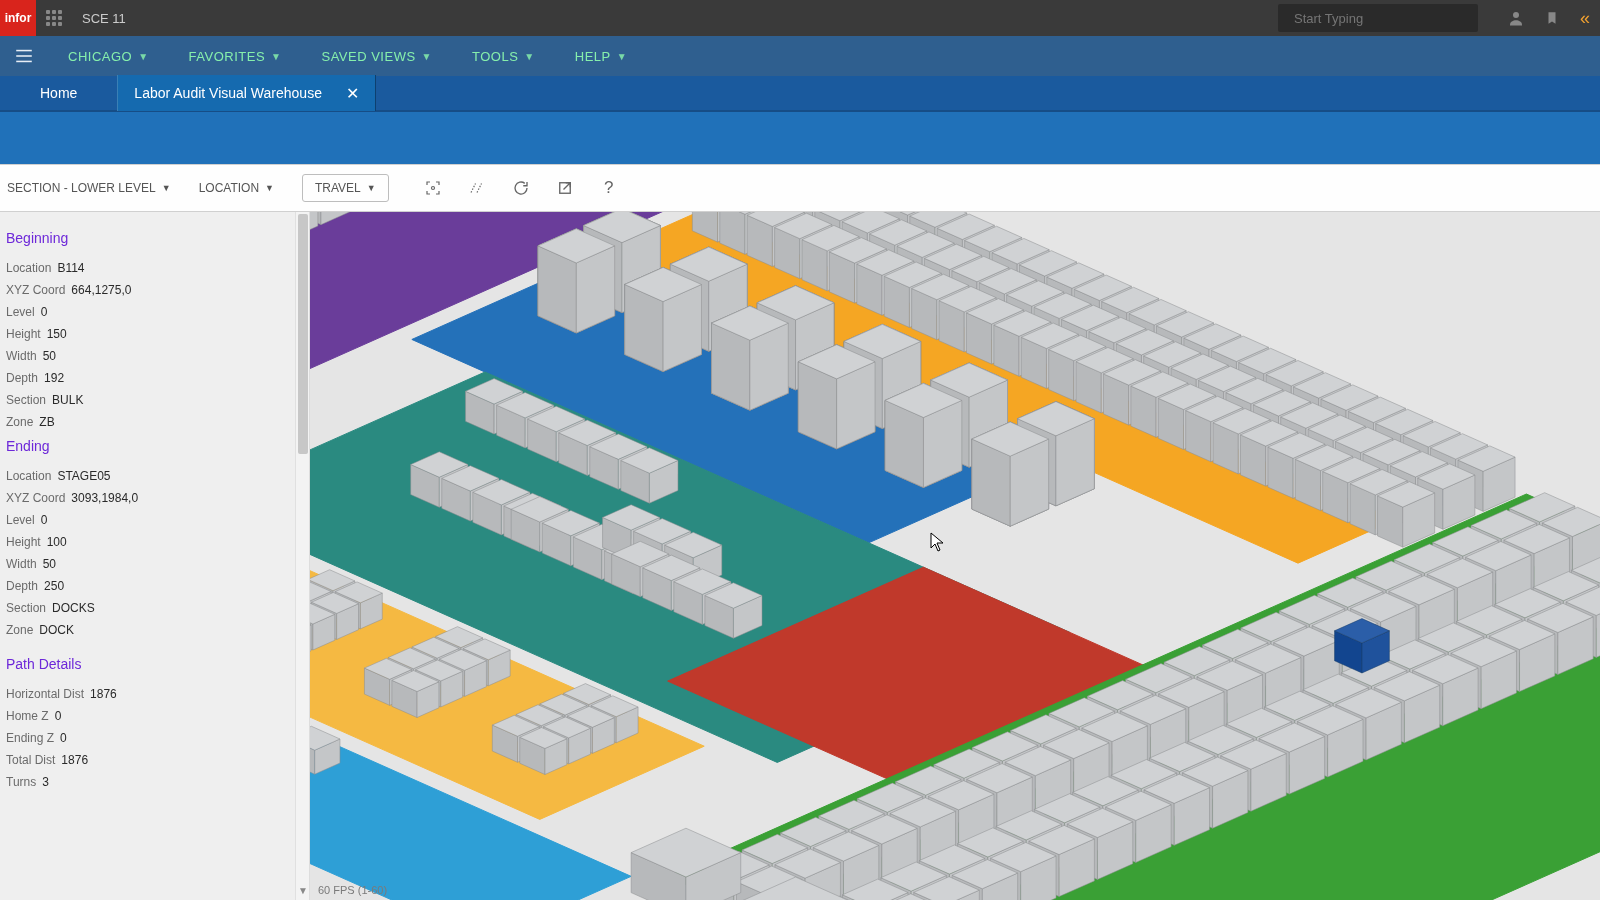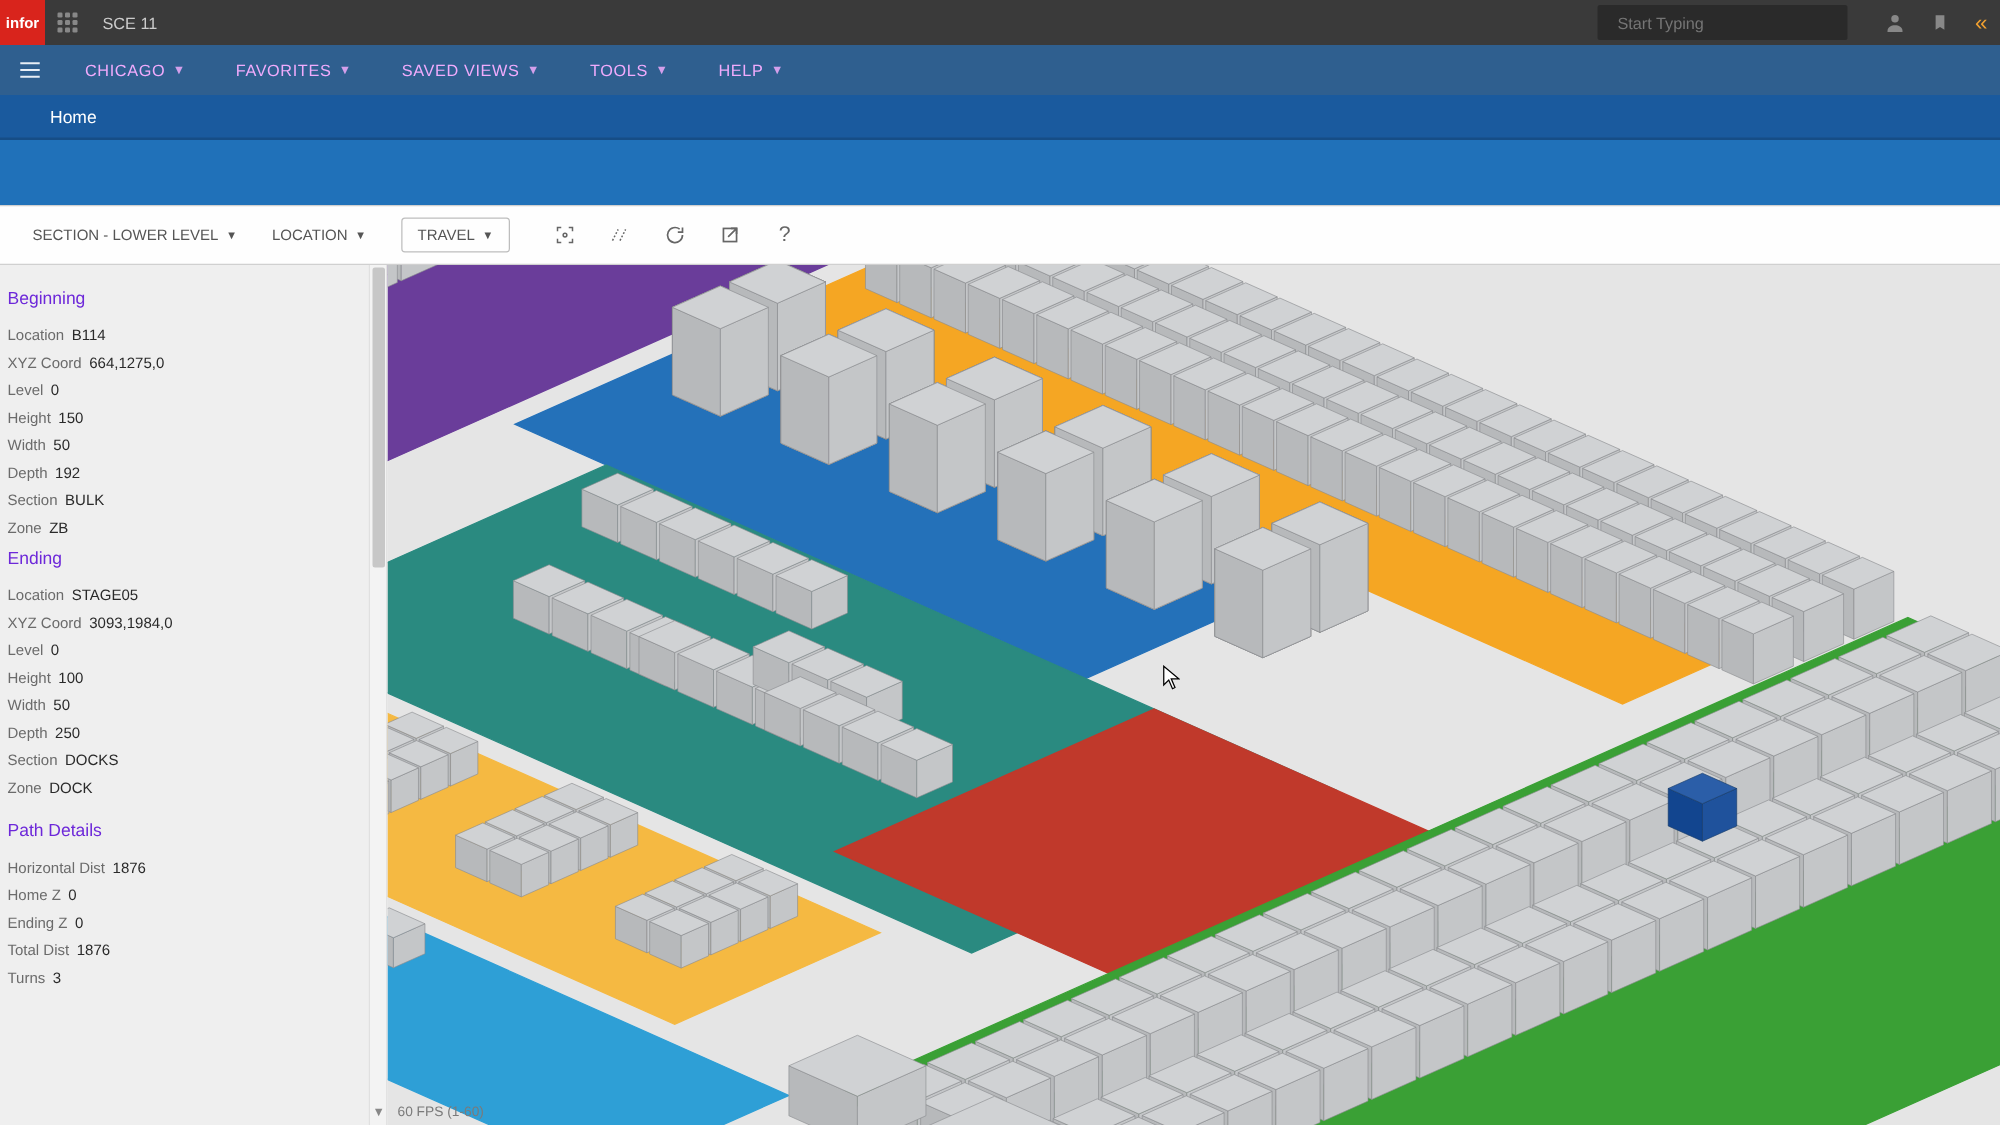--- a/index.html
+++ b/index.html
@@ -13,36 +13,36 @@
 .topbar .grid .dots span{width:4px;height:4px;background:#888;border-radius:1px}
 .topbar .app{padding-left:10px}
 .topbar .spacer{flex:1}
 .topbar .search{display:flex;align-items:center;background:#2a2a2a;height:28px;width:200px;border-radius:2px;padding:0 8px;margin-right:20px}
 .topbar .search svg{margin-right:8px}
 .topbar .search input{flex:1;background:none;border:none;color:#aaa;font-size:13px;outline:none}
 .topbar .icon-btn{width:36px;height:36px;display:flex;align-items:center;justify-content:center}
 .topbar .collapse{color:#f0a030;font-size:18px;padding:0 10px}
 
 
-.menurow{height:40px;background:#2f5f8f;display:flex;align-items:center;color:#f0abfc;font-size:13px;letter-spacing:.5px}
+.menurow{height:40px;background:#2f5f8f;display:flex;align-items:center;color:#86efac;font-size:13px;letter-spacing:.5px}
 .menurow .ham{width:48px;height:40px;display:flex;align-items:center;justify-content:center}
 .menurow .mi{padding:0 20px;height:40px;display:flex;align-items:center;cursor:pointer}
 .menurow .mi .chev{margin-left:6px;font-size:10px;opacity:.85}
 
 
 .tabrow{height:36px;background:#1a5a9e;display:flex;align-items:center;color:#fff;font-size:14px;border-bottom:2px solid #164d86}
 .tabrow .tab{height:36px;display:flex;align-items:center;padding:0 40px}
 .tabrow .tab.active{background:#156aaf;border-left:1px solid #3a80b5;border-right:1px solid #0d4070;padding:0 16px}
 .tabrow .tab.active .x{margin-left:24px;font-size:16px;cursor:pointer}
 
 
 .substrip{height:52px;background:#2071b9}
 
 
-.toolbar{height:48px;border-top:1px solid #d0d0d0;border-bottom:1px solid #d0d0d0;display:flex;align-items:center;padding-left:26px;background:#fefefe;font-size:12px;color:#555}
+.toolbar{height:48px;border-top:1px solid #d0d0d0;border-bottom:1px solid #d0d0d0;display:flex;align-items:center;padding-left:7px;background:#fefefe;font-size:12px;color:#555}
 .toolbar .dd{display:flex;align-items:center;margin-right:28px;cursor:pointer}
 .toolbar .dd .chev{margin-left:6px;font-size:9px}
 .toolbar .dd.boxed{border:1px solid #bdbdbd;border-radius:3px;padding:6px 12px;margin-right:22px}
 .toolbar .tbtn{width:44px;height:36px;display:flex;align-items:center;justify-content:center;cursor:pointer;color:#666}
 
 
 .body{display:flex;height:688px}
 .sidebar{width:310px;background:#efefef;border-right:1px solid #ddd;position:relative;color:#444;font-size:12px;padding:10px 0 0 6px;overflow:hidden}
 .sidebar .sec{font-size:14px;color:#6d28d9;margin:8px 0 14px 0}
 .sidebar .row{display:flex;margin-bottom:6px;line-height:16px}
@@ -126,20 +126,24 @@
   <div class="mi">
       <span>HELP</span>
       <span class="chev">▼</span>
     </div>
 </div>
 
 <div class="tabrow">
   <div class="tab">
       <span>Home</span>
     </div>
+  <div class="tab active">
+    <span>Labor Audit Visual Warehouse</span>
+    <span class="x">✕</span>
+  </div>
 </div>
 <div class="substrip"></div>
 
 <div class="toolbar">
   <div class="dd">
       <span>SECTION - LOWER LEVEL</span>
       <span class="chev">▼</span>
     </div>
   <div class="dd">
       <span>LOCATION</span>

